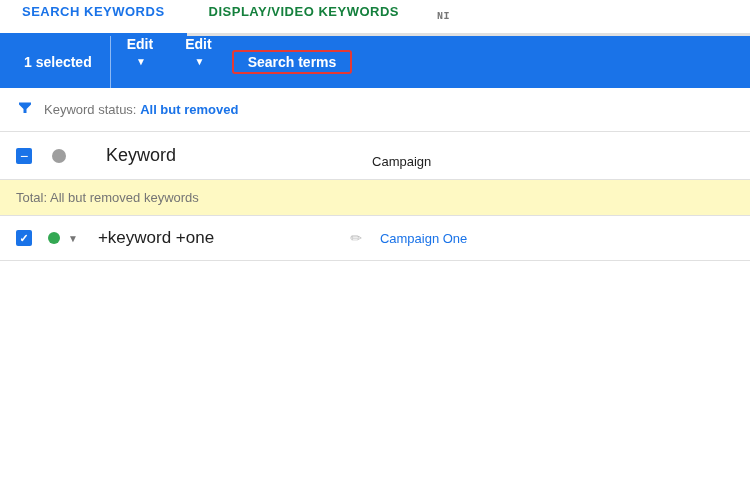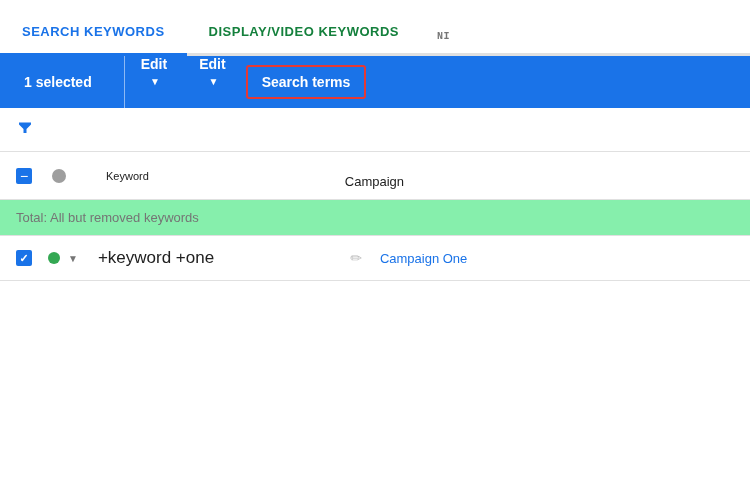--- a/index.html
+++ b/index.html
@@ -10,21 +10,21 @@
       overflow: hidden;
     }
 
     
     .tab-bar {
       display: flex;
       align-items: flex-end;
       background: #fff;
       border-bottom: 3px solid #e0e0e0;
       padding: 0 0 0 0;
-      height: 56px;
+      height: 36px;
     }
     .tab {
       padding: 14px 22px;
       font-size: 13px;
       font-weight: bold;
       letter-spacing: 0.5px;
       cursor: pointer;
       color: #15803d;
       border-bottom: 3px solid transparent;
       margin-bottom: -3px;
@@ -50,21 +50,21 @@
       align-items: center;
       background: #1a73e8;
       height: 52px;
       padding: 0 16px;
       gap: 0;
     }
     .action-bar-selected {
       color: #fff;
       font-size: 14px;
       font-weight: bold;
-      padding: 0 32px 0 8px;
+      padding: 0 18px 0 8px;
       border-right: 1px solid rgba(255,255,255,0.5);
       height: 100%;
       display: flex;
       align-items: center;
     }
     .action-bar-btn {
       color: #fff;
       font-size: 14px;
       font-weight: bold;
       padding: 0 16px;
@@ -77,21 +77,21 @@
     }
     .dropdown-arrow {
       font-size: 10px;
       margin-left: 2px;
     }
     .search-terms-btn {
       color: #fff;
       font-size: 14px;
       font-weight: bold;
       padding: 6px 14px;
-      height: 34px;
+      height: 24px;
       display: flex;
       align-items: center;
       cursor: pointer;
       border: 2.5px solid #e53935;
       border-radius: 3px;
       margin: 0 4px;
       background: transparent;
     }
     .auction-insights-btn {
       color: #fff;
@@ -155,39 +155,39 @@
     }
     .circle-dot {
       width: 14px;
       height: 14px;
       background: #9e9e9e;
       border-radius: 50%;
       flex-shrink: 0;
       margin-left: 4px;
     }
     .col-keyword {
-      font-size: 11px;
+      font-size: 18px;
       color: #212121;
       margin-left: 24px;
       font-weight: normal;
       text-align: center;
     }
     .col-campaign {
       font-size: 13px;
       color: #212121;
       margin-left: 180px;
       margin-top: 12px;
     }
 
     
     .total-row {
       padding: 10px 16px;
       font-size: 13px;
       color: #757575;
-      background: #86efac;
+      background: #fef9c3;
       border-bottom: 1px solid #e0e0e0;
     }
 
     
     .data-row {
       display: flex;
       align-items: center;
       padding: 12px 16px;
       border-bottom: 1px solid #e0e0e0;
       background: #fff;
@@ -262,20 +262,24 @@
   </div>
   <div class="search-terms-btn">Search terms</div>
 </div>
 
 <div class="filter-bar">
   <span class="filter-icon">
     <svg width="18" height="18" viewBox="0 0 24 24" fill="#1a73e8">
       <path d="M4 6h16v2.586l-6 6V20h-4v-5.414l-6-6V6z"></path>
     </svg>
   </span>
+  <span class="filter-text">
+    <span>Keyword status:</span>
+    <span class="filter-value"> All but removed</span>
+  </span>
 </div>
 
 <div class="table-header">
   <div class="checkbox-minus"></div>
   <div class="circle-dot"></div>
   <span class="col-keyword">Keyword</span>
   <span class="col-campaign">Campaign</span>
 </div>
 
 <div class="total-row">Total: All but removed keywords</div>

